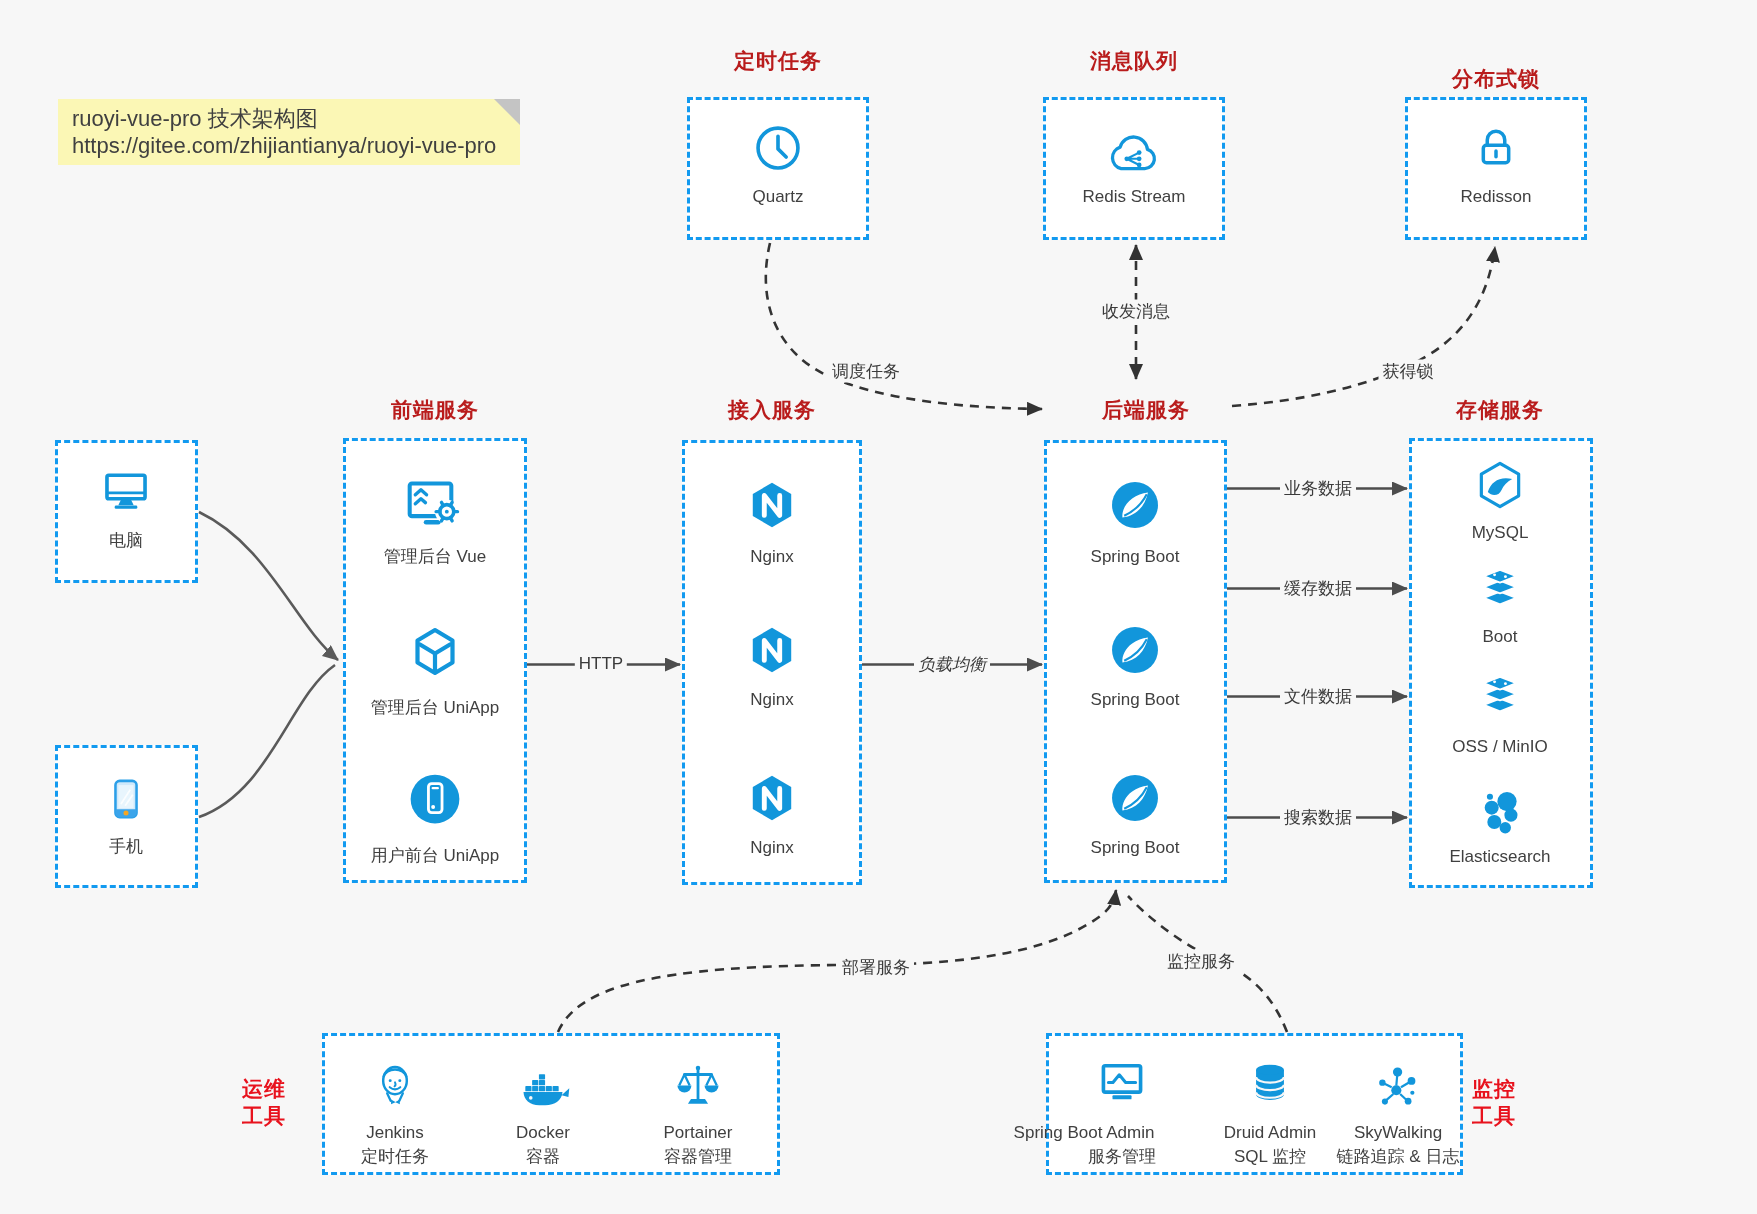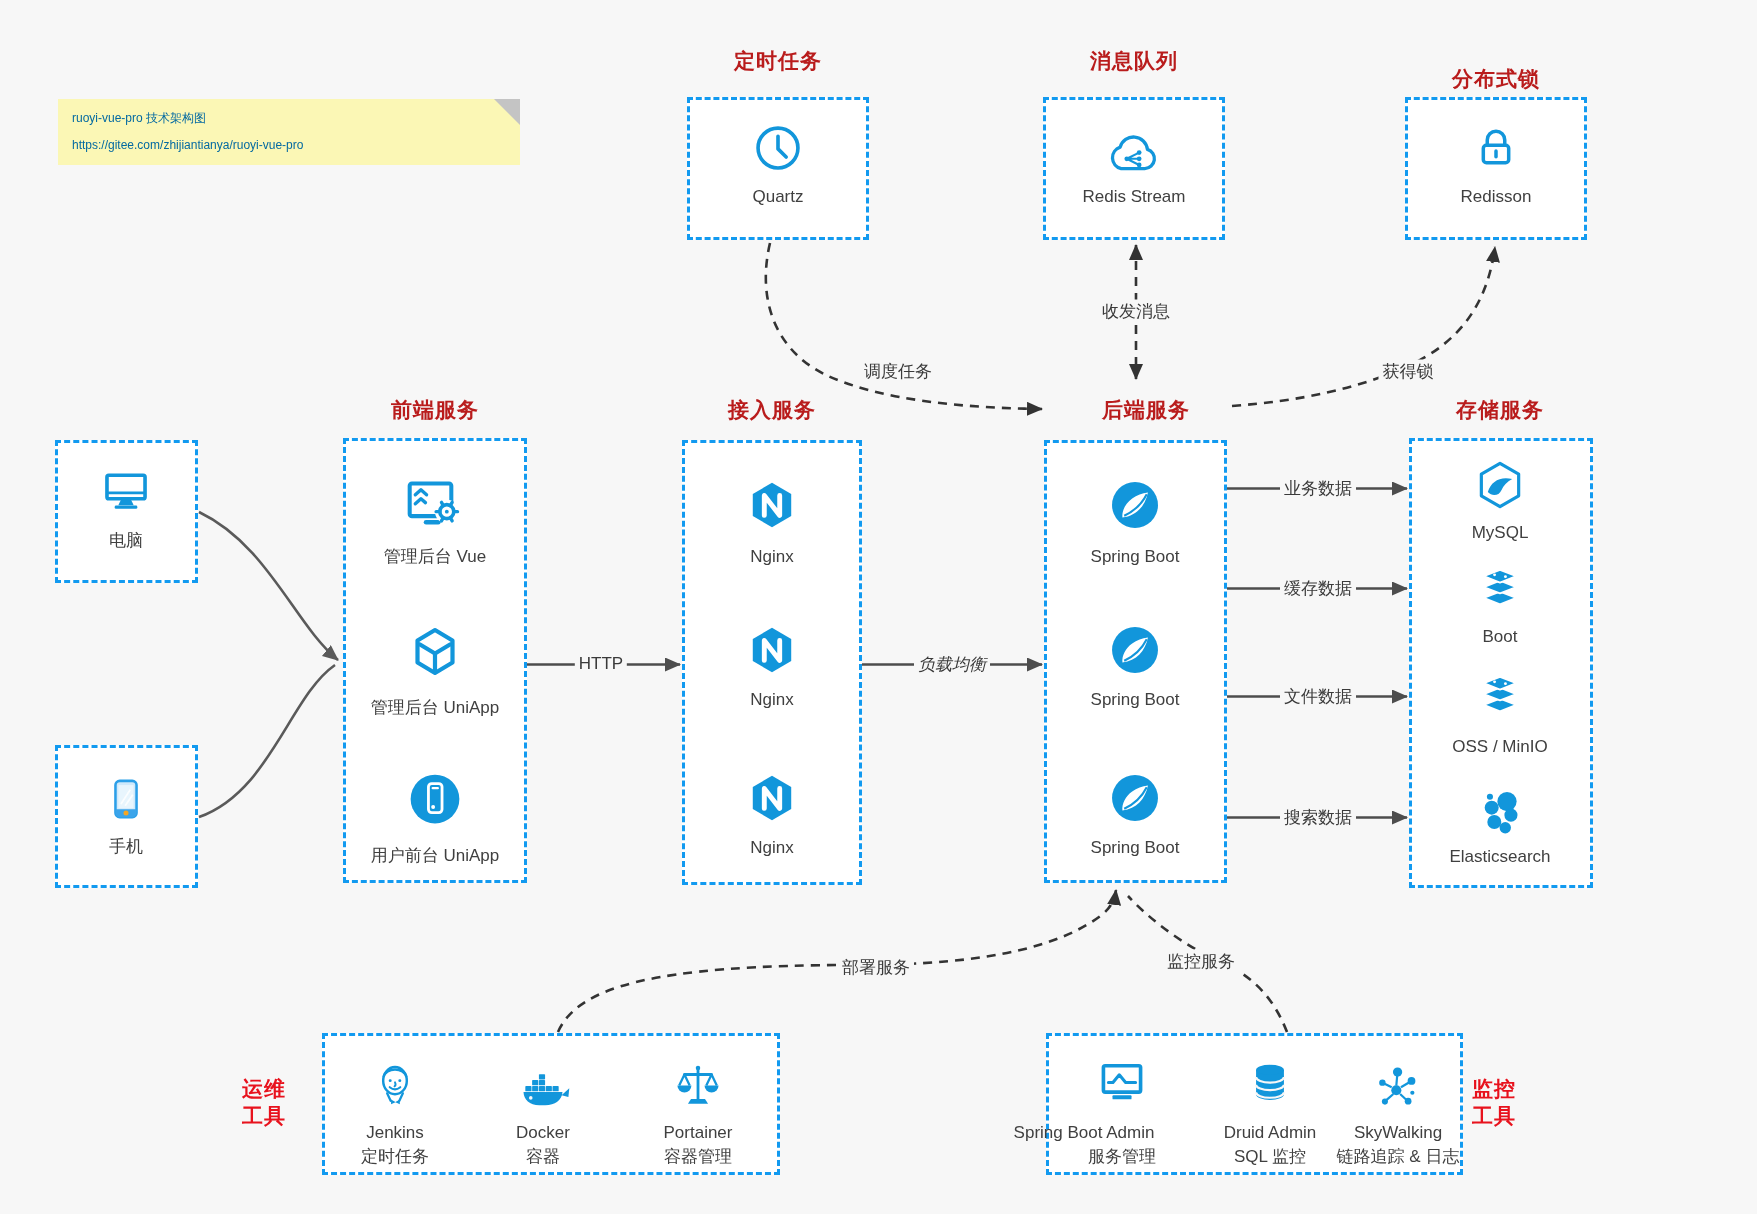--- a/index.html
+++ b/index.html
@@ -11,21 +11,21 @@
     white-space:nowrap;z-index:3;letter-spacing:1px;}
   .sideTitle{position:absolute;transform:translate(-50%,-50%);color:#e8121d;font-size:21px;font-weight:bold;
     line-height:27px;text-align:center;z-index:3;letter-spacing:1px;}
   .node{position:absolute;transform:translate(-50%,-50%);z-index:3;}
   .node svg{display:block;}
   .nlabel{position:absolute;transform:translate(-50%,-50%);font-size:17px;color:#404040;
     white-space:nowrap;z-index:3;}
   .elabel{position:absolute;transform:translate(-50%,-50%);font-size:17px;color:#3a3a3a;background:#f7f7f7;
     padding:0 4px;white-space:nowrap;z-index:4;}
   .note{position:absolute;left:58px;top:99px;width:462px;height:66px;background:#fbf7b5;z-index:3;
-    font-size:12px;line-height:27px;color:#0369a1;padding:6px 0 0 14px;box-sizing:border-box;}
+    font-size:22px;line-height:27px;color:#404040;padding:6px 0 0 14px;box-sizing:border-box;}
   .note .fold{position:absolute;top:0;right:0;width:0;height:0;
     border-top:26px solid #c4c4c4;border-left:26px solid transparent;}
 </style>
 </head>
 <body>
 
 <div class="canvas">
 
   <div class="note">
     <div>ruoyi-vue-pro 技术架构图</div>
@@ -99,21 +99,21 @@
       <path d="M1287,1032 C1273,996 1251,975 1219,961 C1187,947 1152,922 1128,896"></path>
     </g>
   </svg>
 
   <div class="elabel" style="left:601px;top:664px;">HTTP</div>
   <div class="elabel" style="left:952px;top:664px;font-style:italic;">负载均衡</div>
   <div class="elabel" style="left:1318px;top:488px;">业务数据</div>
   <div class="elabel" style="left:1318px;top:588px;">缓存数据</div>
   <div class="elabel" style="left:1318px;top:696px;">文件数据</div>
   <div class="elabel" style="left:1318px;top:817px;">搜索数据</div>
-  <div class="elabel" style="left:866px;top:371px;margin-left:32px;">调度任务</div>
+  <div class="elabel" style="left:866px;top:371px;">调度任务</div>
   <div class="elabel" style="left:1136px;top:311px;">收发消息</div>
   <div class="elabel" style="left:1408px;top:371px;">获得锁</div>
   <div class="elabel" style="left:876px;top:967px;">部署服务</div>
   <div class="elabel" style="left:1201px;top:961px;">监控服务</div>
 
   <div class="node" style="left:778px;top:148px;">
     <svg width="58" height="58" viewBox="0 0 64 64">
         <circle cx="32" cy="32" r="22" fill="none" stroke="#1296db" stroke-width="4"></circle>
         <path d="M32 19 V33 L41 42" fill="none" stroke="#1296db" stroke-width="4" stroke-linecap="round" stroke-linejoin="round"></path>
       </svg>

